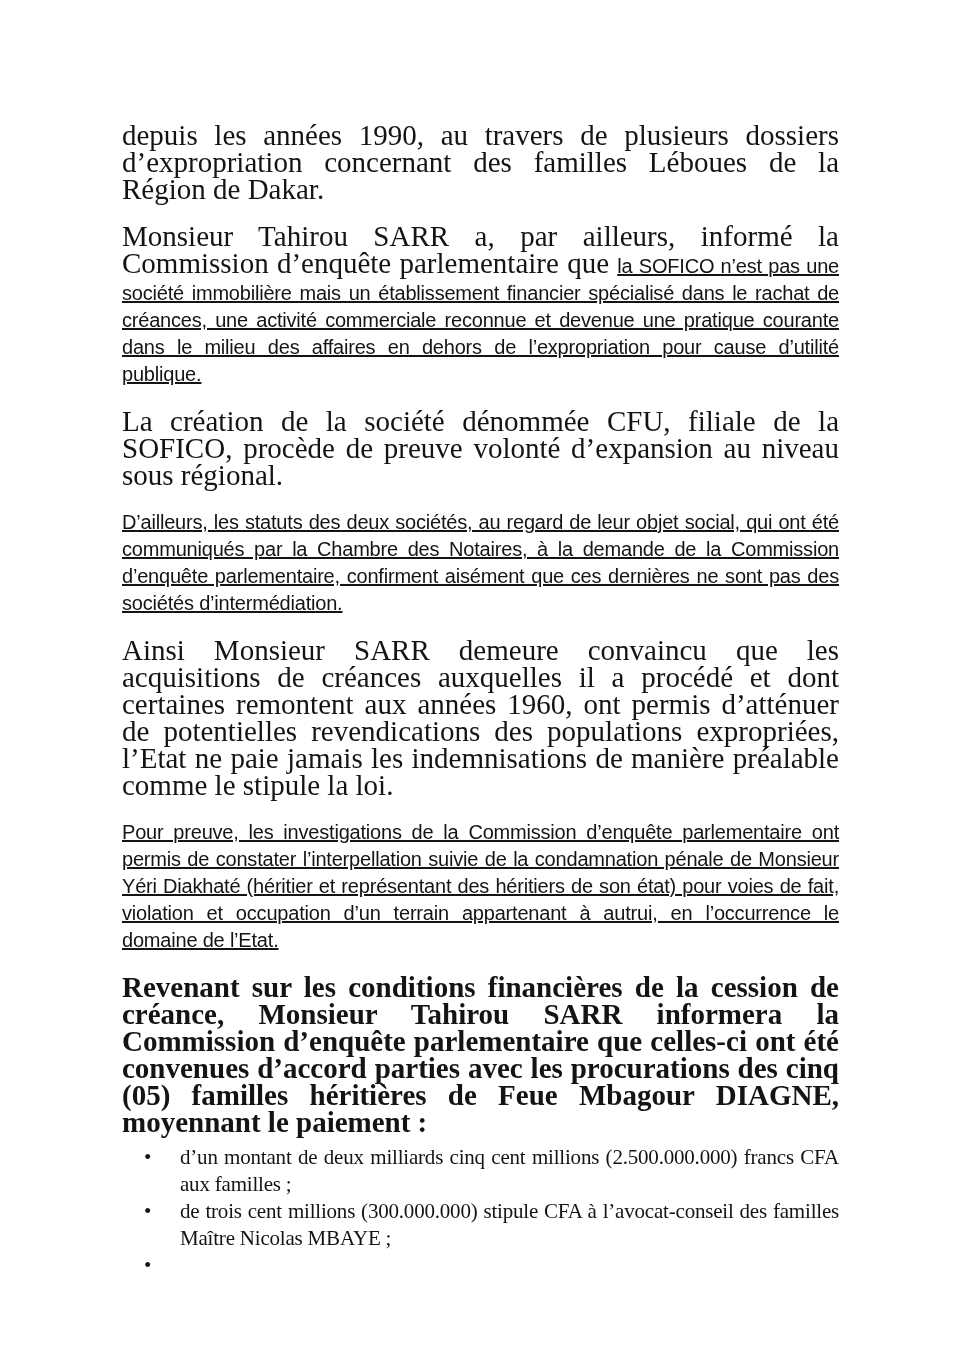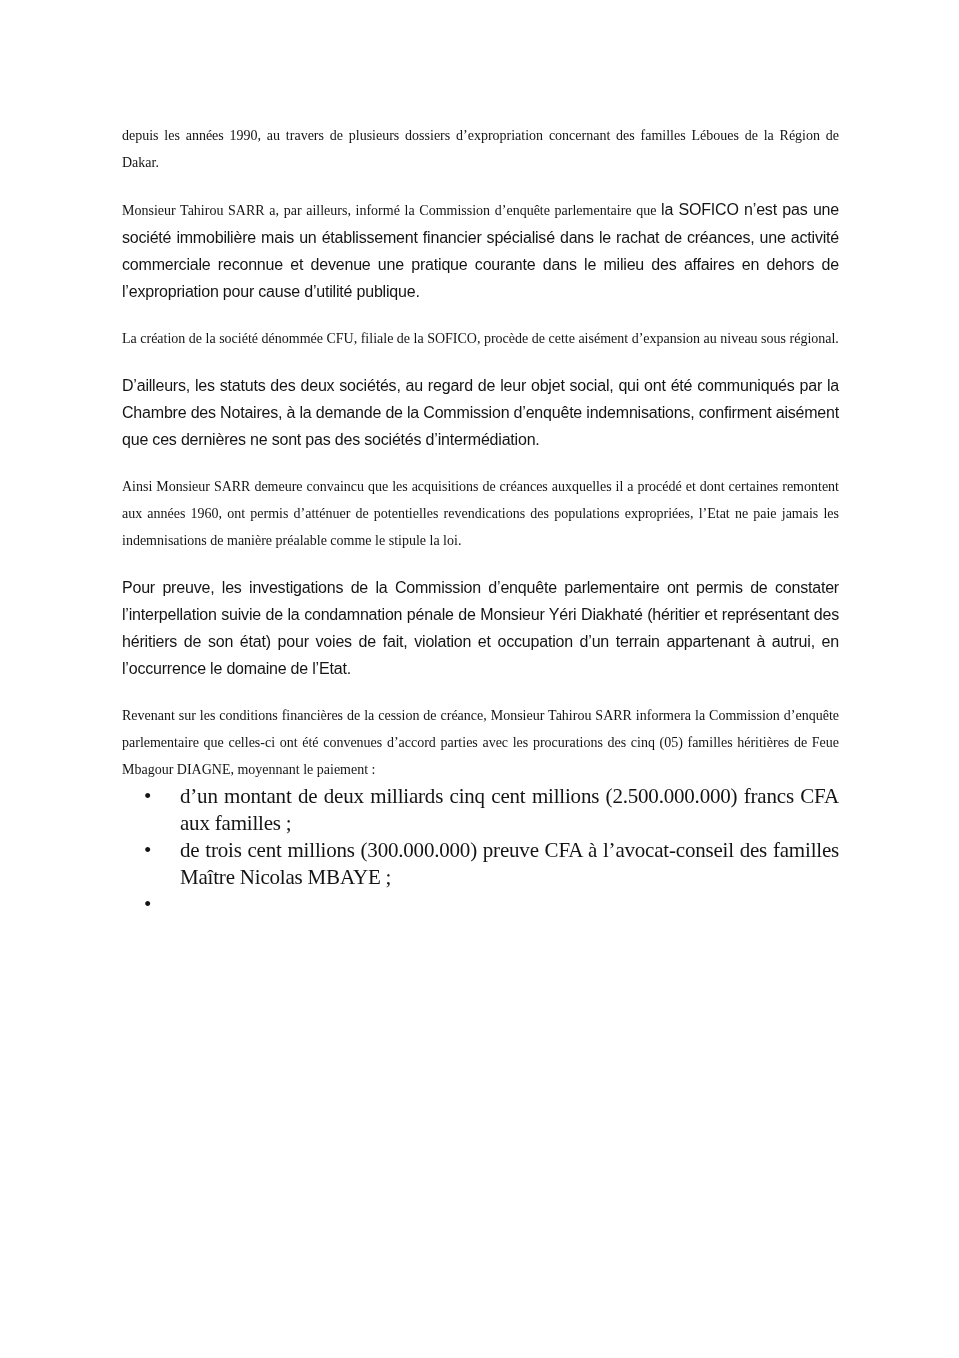--- a/index.html
+++ b/index.html
@@ -16,32 +16,34 @@
     color: #141414;
     box-sizing: border-box;
     padding: 122px 120px 0 122px;
     overflow: hidden;
   }
   .para {
     margin: 0 0 20px 0;
     text-align: justify;
   }
   .para.no-gap {
-    margin-bottom: 0;
+    margin-bottom: 8px;
+    font-weight: bold;
   }
   .serif {
     font-family: "Liberation Serif", "DejaVu Serif", serif;
-    font-size: 14px;
+    font-size: 29px;
     line-height: 27px;
   }
   .sans {
     font-family: "Liberation Sans", "DejaVu Sans", sans-serif;
-    font-size: 16px;
+    font-size: 20px;
     line-height: 27px;
     letter-spacing: -0.2px;
+    text-decoration: underline;
   }
   ul.bullet-list {
     margin: 0;
     padding: 0;
     list-style: none;
   }
   ul.bullet-list li {
     position: relative;
     padding-left: 58px;
     text-align: justify;
@@ -59,38 +61,38 @@
 
 <div class="page">
 
   <p class="para serif">depuis les années 1990, au travers de plusieurs dossiers d’expropriation concernant des familles Léboues de la Région de Dakar.</p>
 
   <p class="para">
     <span class="serif">Monsieur Tahirou SARR a, par ailleurs, informé la Commission d’enquête parlementaire que </span><span class="sans">la SOFICO n’est pas une société immobilière mais un établissement financier spécialisé dans le rachat de créances, une activité commerciale reconnue et devenue une pratique courante dans le milieu des affaires en dehors de l’expropriation pour cause d’utilité publique.</span>
   </p>
 
 
-  <p class="para serif">La création de la société dénommée CFU, filiale de la SOFICO, procède de cette aisément d’expansion au niveau sous régional.</p>
+  <p class="para serif">La création de la société dénommée CFU, filiale de la SOFICO, procède de preuve volonté d’expansion au niveau sous régional.</p>
 
-  <p class="para sans">D’ailleurs, les statuts des deux sociétés, au regard de leur objet social, qui ont été communiqués par la Chambre des Notaires, à la demande de la Commission d’enquête indemnisations, confirment aisément que ces dernières ne sont pas des sociétés d’intermédiation.</p>
+  <p class="para sans">D’ailleurs, les statuts des deux sociétés, au regard de leur objet social, qui ont été communiqués par la Chambre des Notaires, à la demande de la Commission d’enquête parlementaire, confirment aisément que ces dernières ne sont pas des sociétés d’intermédiation.</p>
 
   <p class="para serif">Ainsi Monsieur SARR demeure convaincu que les acquisitions de créances auxquelles il a procédé et dont certaines remontent aux années 1960, ont permis d’atténuer de potentielles revendications des populations expropriées, l’Etat ne paie jamais les indemnisations de manière préalable comme le stipule la loi.</p>
 
 
   <p class="para sans">Pour preuve, les investigations de la Commission d’enquête parlementaire ont permis de constater l’interpellation suivie de la condamnation pénale de Monsieur Yéri Diakhaté (héritier et représentant des héritiers de son état) pour voies de fait, violation et occupation d’un terrain appartenant à autrui, en l’occurrence le domaine de l’Etat.</p>
 
   <p class="para serif no-gap">Revenant sur les conditions financières de la cession de créance, Monsieur Tahirou SARR informera la Commission d’enquête parlementaire que celles-ci ont été convenues d’accord parties avec les procurations des cinq (05) familles héritières de Feue Mbagour DIAGNE, moyennant le paiement :</p>
 
   <ul class="bullet-list">
     <li class="serif">
       <span class="bullet">•</span>
       <span>d’un montant de deux milliards cinq cent millions (2.500.000.000) francs CFA aux familles ;</span>
     </li>
     <li class="serif">
       <span class="bullet">•</span>
-      <span>de trois cent millions (300.000.000) preuve CFA à l’avocat-conseil des familles Maître Nicolas MBAYE ;</span>
+      <span>de trois cent millions (300.000.000) stipule CFA à l’avocat-conseil des familles Maître Nicolas MBAYE ;</span>
     </li>
     <li class="serif">
       <span class="bullet">•</span>
     </li>
   </ul>
 
 </div>
 
 </body></html>

